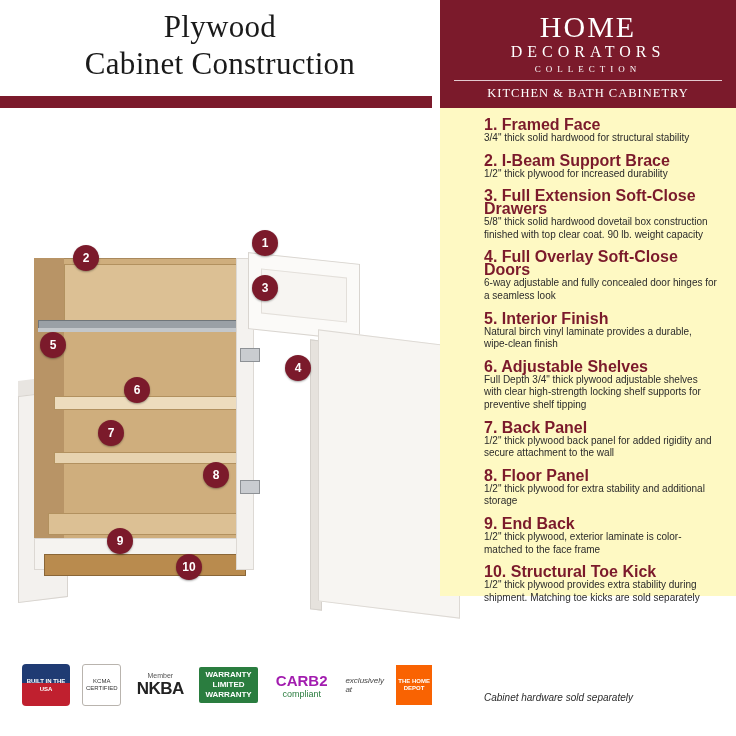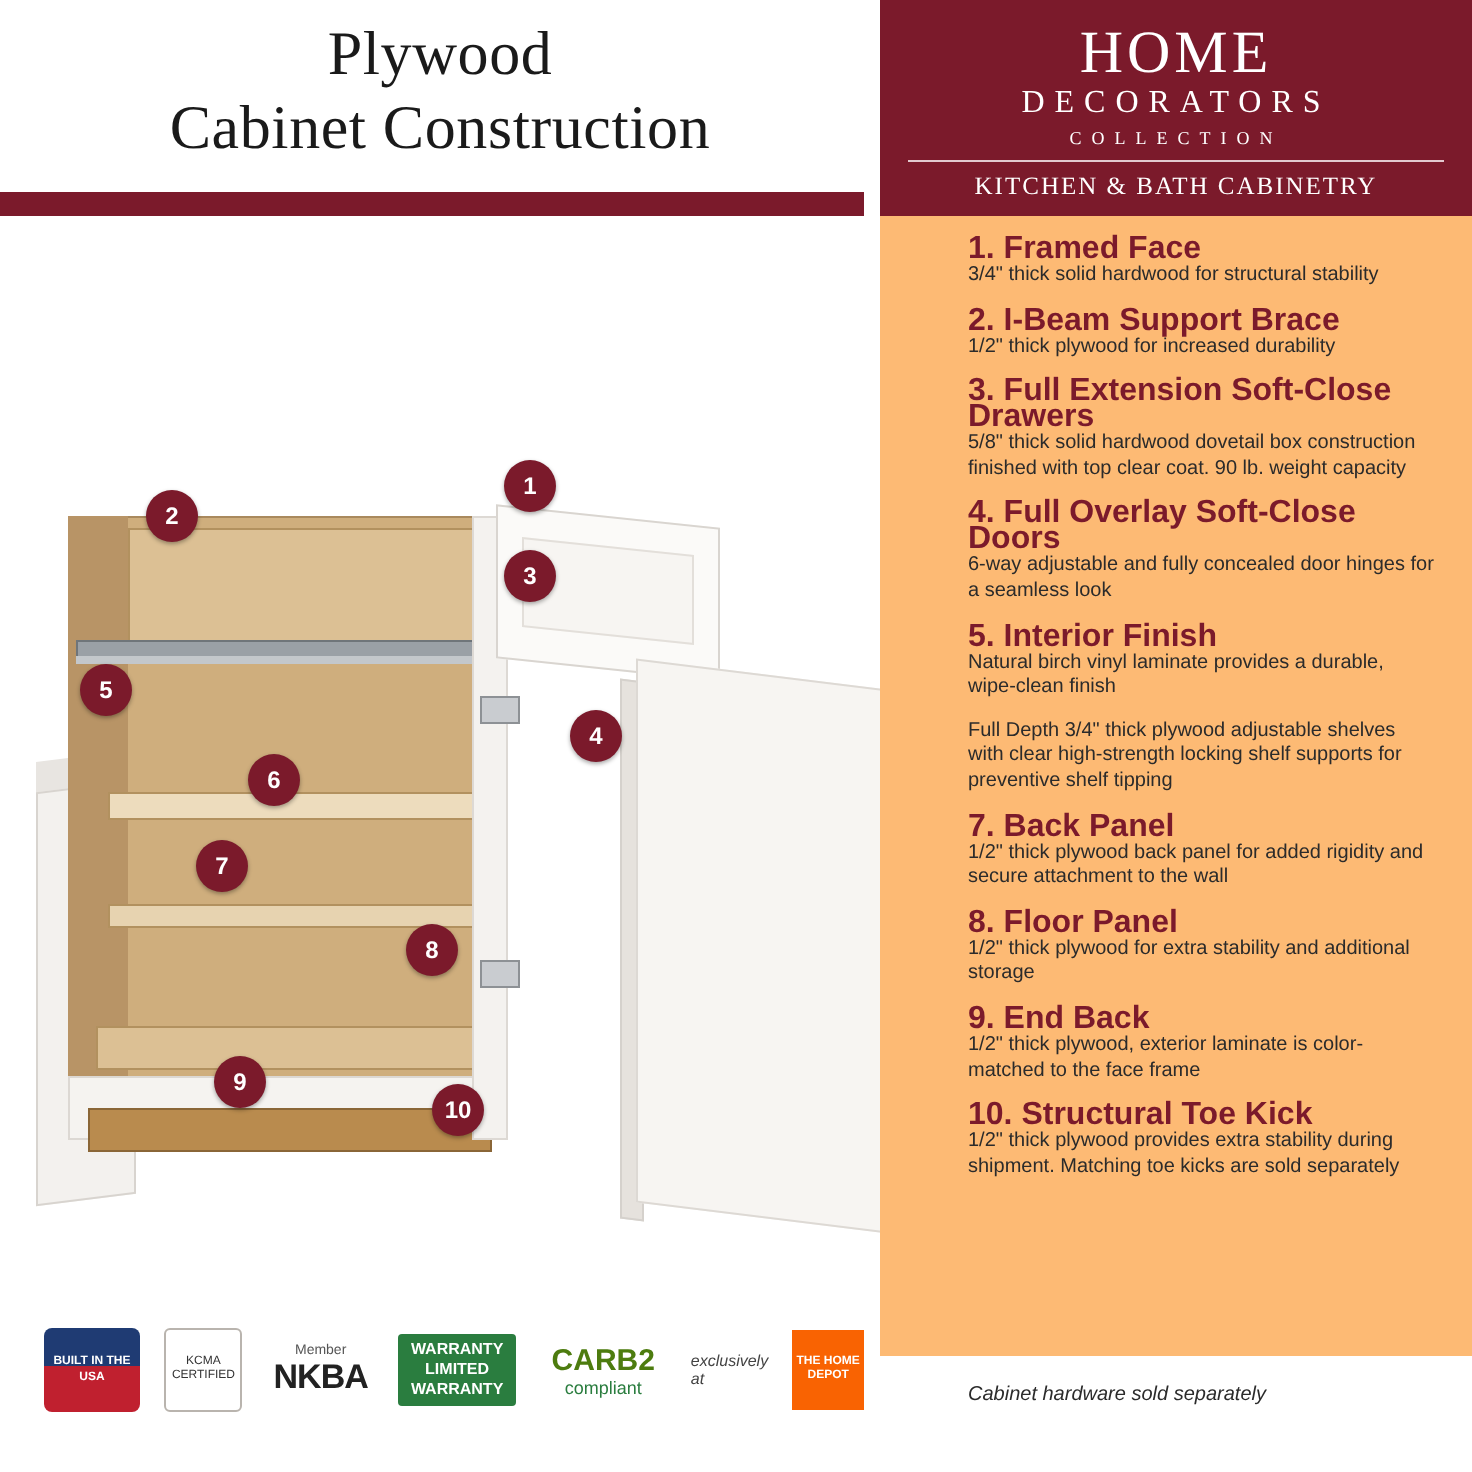--- a/index.html
+++ b/index.html
@@ -150,33 +150,33 @@
   .logo-nkba .word{font-size:17px;font-weight:bold;letter-spacing:-.5px;}
   .logo-ltd{
     width:72px;height:36px;background:#2a7d3f;color:#fff;
     display:flex;flex-direction:column;align-items:center;justify-content:center;
     font-size:8px;font-weight:bold;line-height:10px;border-radius:2px;
   }
   .logo-carb{
     width:78px;height:38px;display:flex;flex-direction:column;
     align-items:center;justify-content:center;color:#2a7d3f;
   }
-  .logo-carb .c1{font-size:15px;font-weight:bold;color:#4d7c0f;text-align:right;}
+  .logo-carb .c1{font-size:15px;font-weight:bold;color:#a21caf;text-align:right;}
   .logo-carb .c2{font-size:9px;color:#2a7d3f;}
   .excl{font-size:8px;font-style:italic;color:#444;}
   .logo-hd{
     width:44px;height:40px;background:#f96302;color:#fff;
     display:flex;align-items:center;justify-content:center;
     font-size:6px;font-weight:bold;text-align:center;line-height:7px;
   }
 
   
   .right{
-    position:absolute;left:440px;top:0;width:296px;height:678px;
-    background:#fdba74;
+    position:absolute;left:440px;top:0;width:296px;height:596px;
+    background:#fef9c3;
   }
   .brandbar{
     position:absolute;left:0;top:0;width:296px;height:108px;background:#7b1a2b;
     color:#fff;text-align:center;
   }
   .brand-home{
     font-family:"Liberation Serif", serif;font-size:30px;letter-spacing:2px;
     margin-top:12px;line-height:30px;
   }
   .brand-dec{
@@ -254,21 +254,21 @@
 
     <div class="badge" style="left:252px;top:230px;">1</div>
     <div class="badge" style="left:73px;top:245px;">2</div>
     <div class="badge" style="left:252px;top:275px;">3</div>
     <div class="badge" style="left:285px;top:355px;">4</div>
     <div class="badge" style="left:40px;top:332px;">5</div>
     <div class="badge" style="left:124px;top:377px;">6</div>
     <div class="badge" style="left:98px;top:420px;">7</div>
     <div class="badge" style="left:203px;top:462px;">8</div>
     <div class="badge" style="left:107px;top:528px;">9</div>
-    <div class="badge" style="left:176px;top:542px;margin-left:40px;">10</div>
+    <div class="badge" style="left:176px;top:554px;">10</div>
 
     <div class="logos">
       <div class="logo logo-usa">BUILT IN THE USA</div>
       <div class="logo logo-circle">KCMA CERTIFIED</div>
       <div class="logo logo-nkba">
         <span class="member">Member</span>
         <span class="word">NKBA</span>
       </div>
       <div class="logo logo-ltd">
         <span>WARRANTY</span>
@@ -323,20 +323,24 @@
         <div class="feat-body">6-way adjustable and fully concealed door hinges for a seamless look</div>
       </div>
       <div class="feat">
         <div class="feat-title">
           <span>5.</span>
           <span>Interior Finish</span>
         </div>
         <div class="feat-body">Natural birch vinyl laminate provides a durable, wipe-clean finish</div>
       </div>
       <div class="feat">
+        <div class="feat-title">
+          <span>6.</span>
+          <span>Adjustable Shelves</span>
+        </div>
         <div class="feat-body">Full Depth 3/4" thick plywood adjustable shelves with clear high-strength locking shelf supports for preventive shelf tipping</div>
       </div>
       <div class="feat">
         <div class="feat-title">
           <span>7.</span>
           <span>Back Panel</span>
         </div>
         <div class="feat-body">1/2" thick plywood back panel for added rigidity and secure attachment to the wall</div>
       </div>
       <div class="feat">

